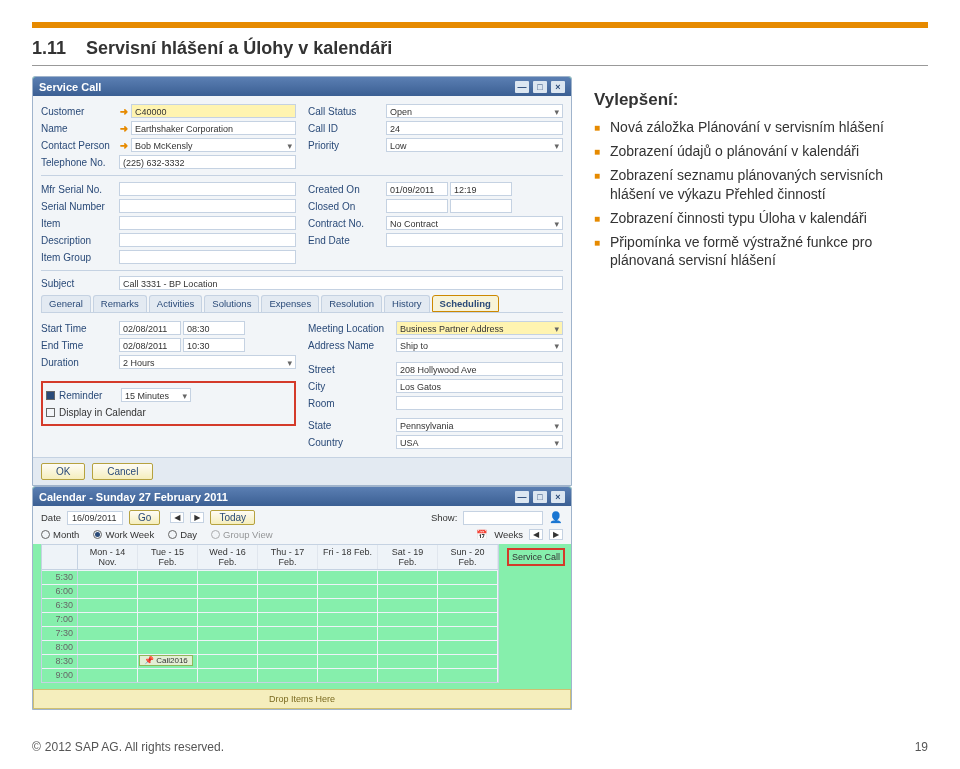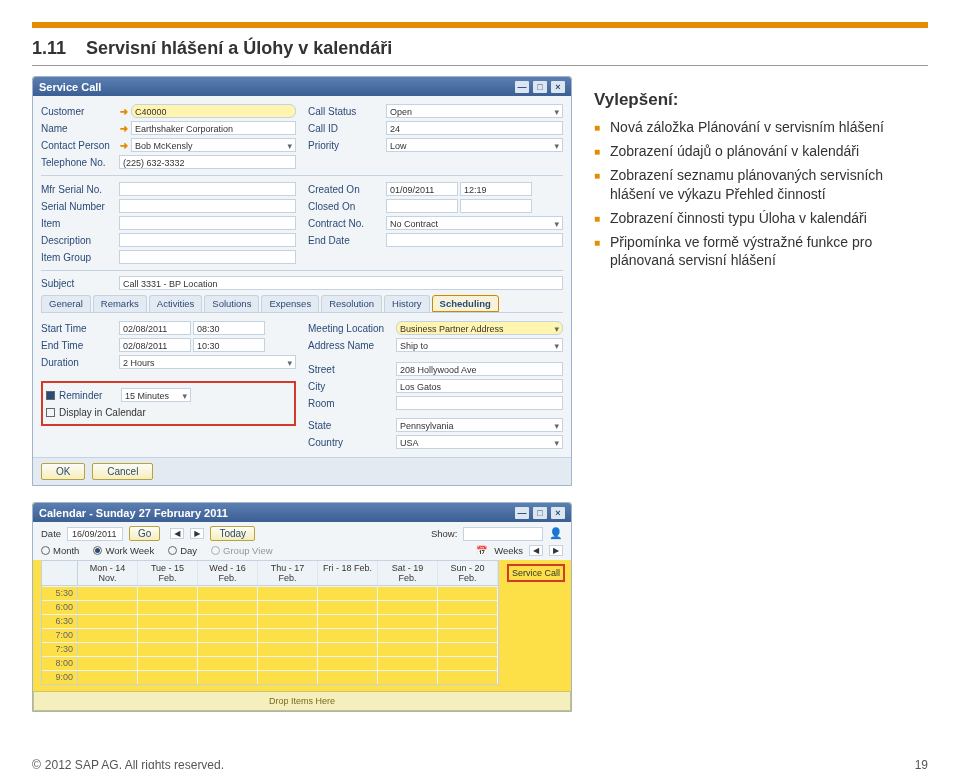--- a/index.html
+++ b/index.html
@@ -21,22 +21,22 @@
   .left { flex: 0 0 540px; }
   .right { flex: 1; font-size: 14px; }
   .right h3 { font-size: 17px; margin: 14px 0 8px; font-weight: bold; }
   .right ul { list-style: none; padding: 0; margin: 0; }
   .right li { margin: 6px 0; line-height: 1.3; padding-left: 16px; position: relative; }
   .right li::before { content: '■'; color: #e68a00; position: absolute; left: 0; font-size: 10px; top: 3px; }
 
   .window {
     border: 1px solid #a0b4cc;
     border-radius: 3px 3px 0 0;
-    background: #fde047;
-    margin-bottom: 16px;
+    background: #86efac;
+    margin-bottom: 0;
     font-size: 10px;
   }
   .win-title {
     background: linear-gradient(#5b7fb3, #3b5f93);
     color: #fff; padding: 3px 6px;
     display: flex; justify-content: space-between; align-items: center;
     border-radius: 3px 3px 0 0;
     font-size: 11px; font-weight: bold;
   }
   .win-controls span {
@@ -48,24 +48,24 @@
   .win-body { padding: 6px 8px; background: #f2f5f8; }
   .form-row { display: flex; gap: 12px; }
   .form-col { flex: 1; }
   .field { display: flex; align-items: center; margin: 1px 0; height: 16px; }
   .field .label { width: 78px; color: #2a4a78; }
   .field .value, .field .input {
     border: 1px solid #c5d2e2; background: #fff; padding: 1px 3px;
     height: 14px; flex: 1; overflow: hidden; white-space: nowrap;
     font-size: 9px; line-height: 12px;
   }
-  .field .input.yellow { background: #fff4b0; border-radius: 6px; }
+  .field .input.yellow { background: #fff4b0; }
   .field .input.dd::after { content: '▾'; float: right; color: #666; }
   .field .link { display:inline-block; width:10px; text-align:center; color:#e68a00; font-weight:bold; margin-right:2px; }
-  .field .tiny { width: 72px; flex: none; margin-right: 2px; }
+  .field .tiny { width: 62px; flex: none; margin-right: 2px; }
 
   .hr { border: none; border-top: 1px solid #c5d2e2; margin: 4px 0; }
 
   .tabs { display: flex; gap: 2px; margin-top: 4px; border-bottom: 1px solid #c5d2e2; }
   .tab {
     background: #e3eaf2; border: 1px solid #c5d2e2; border-bottom: none;
     padding: 2px 7px; font-size: 9.5px; color: #2a4a78;
     border-radius: 3px 3px 0 0;
   }
   .tab.active { background: #f7f3d8; border: 1px solid #cc8800; font-weight: bold; }
@@ -404,20 +404,32 @@
                   <span class="cal-time">8:00</span>
                   <span class="cal-cell"></span>
                   <span class="cal-cell"></span>
                   <span class="cal-cell"></span>
                   <span class="cal-cell"></span>
                   <span class="cal-cell"></span>
                   <span class="cal-cell"></span>
                   <span class="cal-cell"></span>
                 </div>
               <div class="cal-row">
+                  <span class="cal-time">8:30</span>
+                  <span class="cal-cell"></span>
+                  <span class="cal-cell">
+                    <span class="event-chip"><span>📌</span> <span>Call2016</span></span>
+                  </span>
+                  <span class="cal-cell"></span>
+                  <span class="cal-cell"></span>
+                  <span class="cal-cell"></span>
+                  <span class="cal-cell"></span>
+                  <span class="cal-cell"></span>
+                </div>
+              <div class="cal-row">
                   <span class="cal-time">9:00</span>
                   <span class="cal-cell"></span>
                   <span class="cal-cell"></span>
                   <span class="cal-cell"></span>
                   <span class="cal-cell"></span>
                   <span class="cal-cell"></span>
                   <span class="cal-cell"></span>
                   <span class="cal-cell"></span>
                 </div>
             </div>

